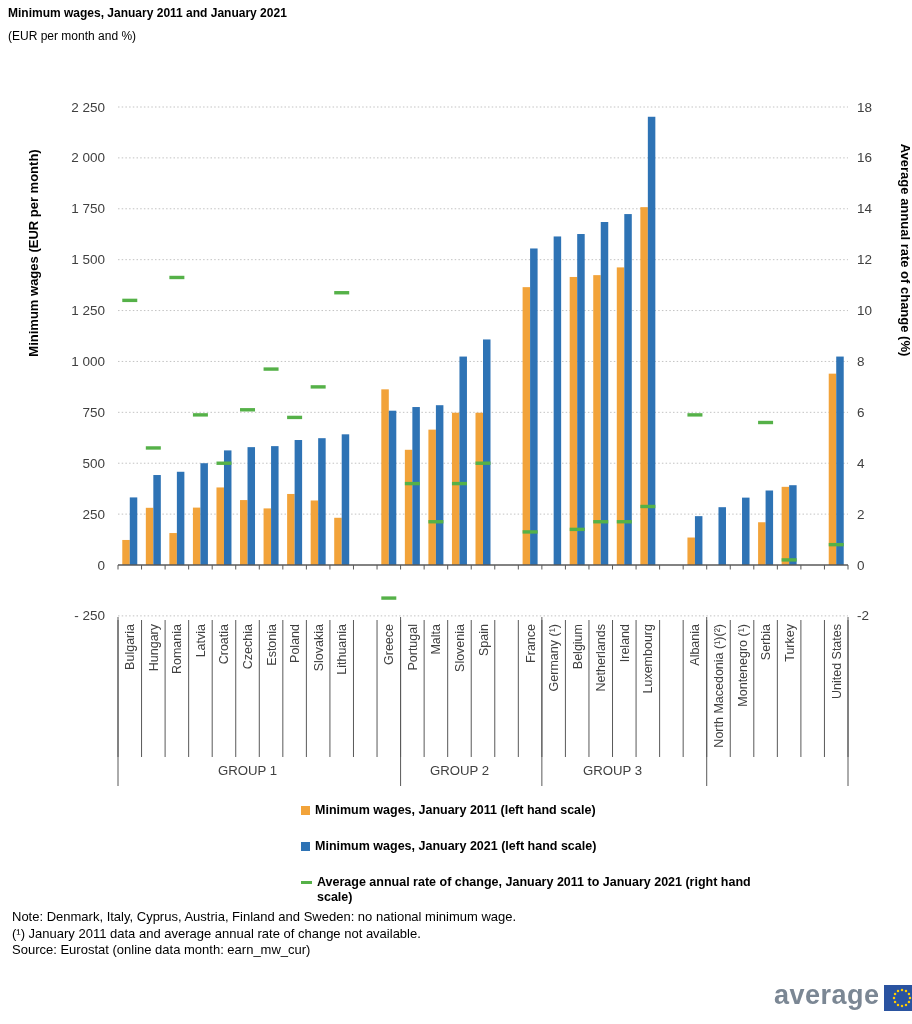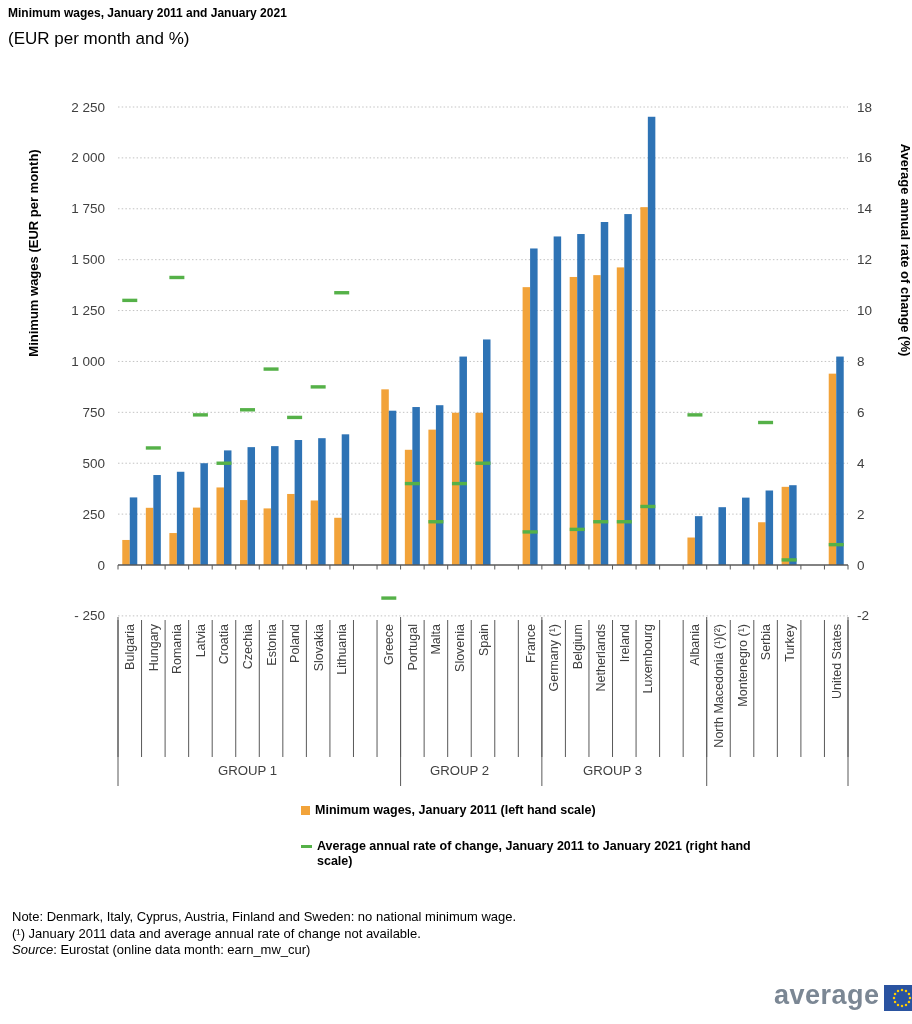--- a/index.html
+++ b/index.html
@@ -1,29 +1,29 @@
 <!DOCTYPE html>
 <html><head>
 <meta charset="utf-8">
 <style>
   html,body{margin:0;padding:0;}
   body{width:912px;height:1024px;position:relative;background:#fff;overflow:hidden;
        font-family:"Liberation Sans",sans-serif;color:#000;}
   .title{position:absolute;left:8px;top:6px;font-size:12px;font-weight:bold;}
-  .subtitle{position:absolute;left:8px;top:29px;font-size:17px;}
+  .subtitle{position:absolute;left:8px;top:29px;font-size:12px;}
   #chart-svg{position:absolute;left:0;top:0;}
   .legend{position:absolute;left:301px;top:803px;}
   .legend-item{display:flex;align-items:flex-start;margin-bottom:21px;
                font-size:12.5px;font-weight:bold;line-height:15px;}
   .marker{flex:0 0 auto;margin-right:5px;}
   .marker.square{width:9px;height:9px;margin-top:3px;}
   .marker.dash{width:11px;height:3px;margin-top:6px;}
   .legend-label{max-width:470px;}
   .notes{position:absolute;left:12px;top:909px;font-size:13px;line-height:16.5px;}
-  .notes .src{font-style:italic;}
+  .notes .src{}
   .logo{position:absolute;left:774px;top:980px;display:flex;align-items:center;}
   .logo-text{font-size:27px;font-weight:bold;color:#7B8794;letter-spacing:.5px;}
   .logo-flag{margin-left:4px;margin-top:4px;}
 </style>
 </head>
 <body>
 
 <div class="title">Minimum wages, January 2011 and January 2021</div>
 <div class="subtitle">(EUR per month and %)</div>
 
@@ -238,20 +238,24 @@
     <text text-anchor="middle" font-size="13" font-weight="bold" fill="#000" transform="translate(38,253) rotate(-90)">Minimum wages (EUR per month)</text>
     <text text-anchor="middle" font-size="13" font-weight="bold" fill="#000" transform="translate(901,250) rotate(90)">Average annual rate of change (%)</text>
   </svg>
 
 <div class="legend">
   <div class="legend-item">
     <span class="marker square" style="background: rgb(242, 163, 58);"></span>
     <span class="legend-label">Minimum wages, January 2011 (left hand scale)</span>
   </div>
   <div class="legend-item">
+    <span class="marker square" style="background: rgb(46, 115, 181);"></span>
+    <span class="legend-label">Minimum wages, January 2021 (left hand scale)</span>
+  </div>
+  <div class="legend-item">
     <span class="marker dash" style="background: rgb(85, 177, 72);"></span>
     <span class="legend-label">Average annual rate of change, January 2011 to January 2021 (right hand scale)</span>
   </div>
 </div>
 
 <div class="notes">
   <div>Note: Denmark, Italy,  Cyprus, Austria, Finland and Sweden: no national minimum wage.</div>
   <div>(¹) January 2011 data and average annual rate of change not available.</div>
   <div><span class="src">Source</span><span>: Eurostat (online data month: earn_mw_cur)</span></div>
 </div>

